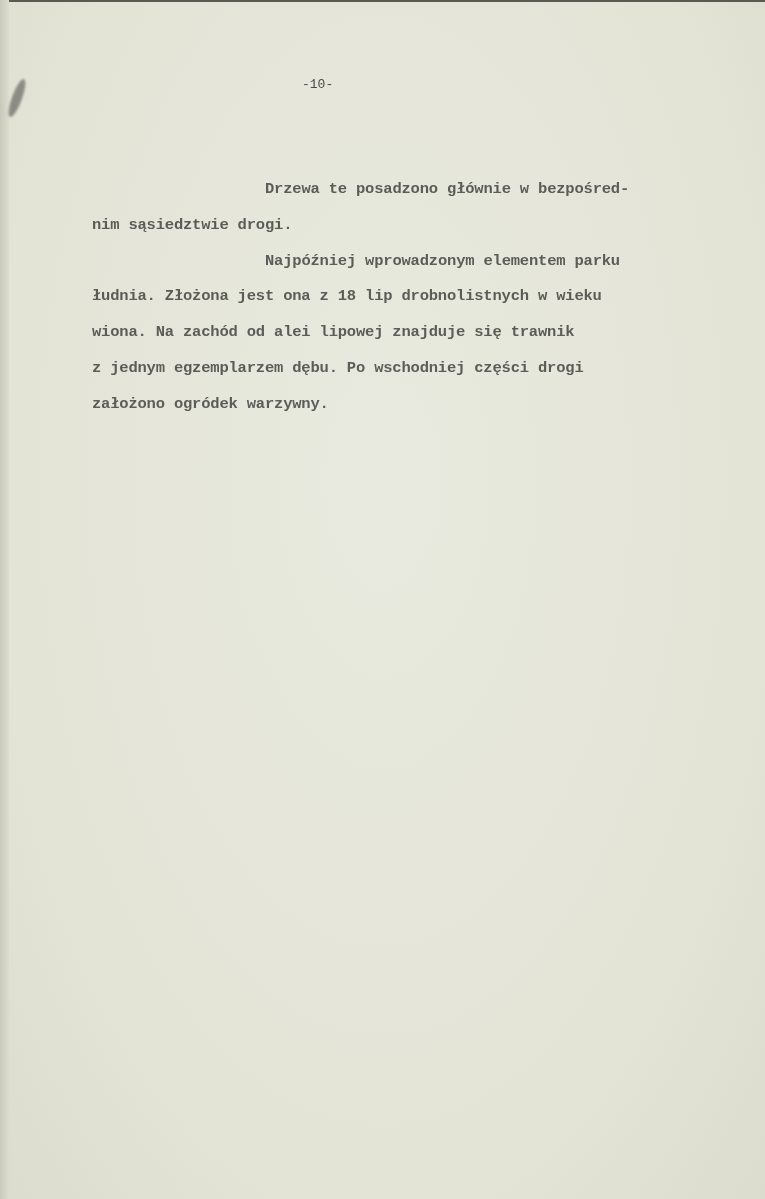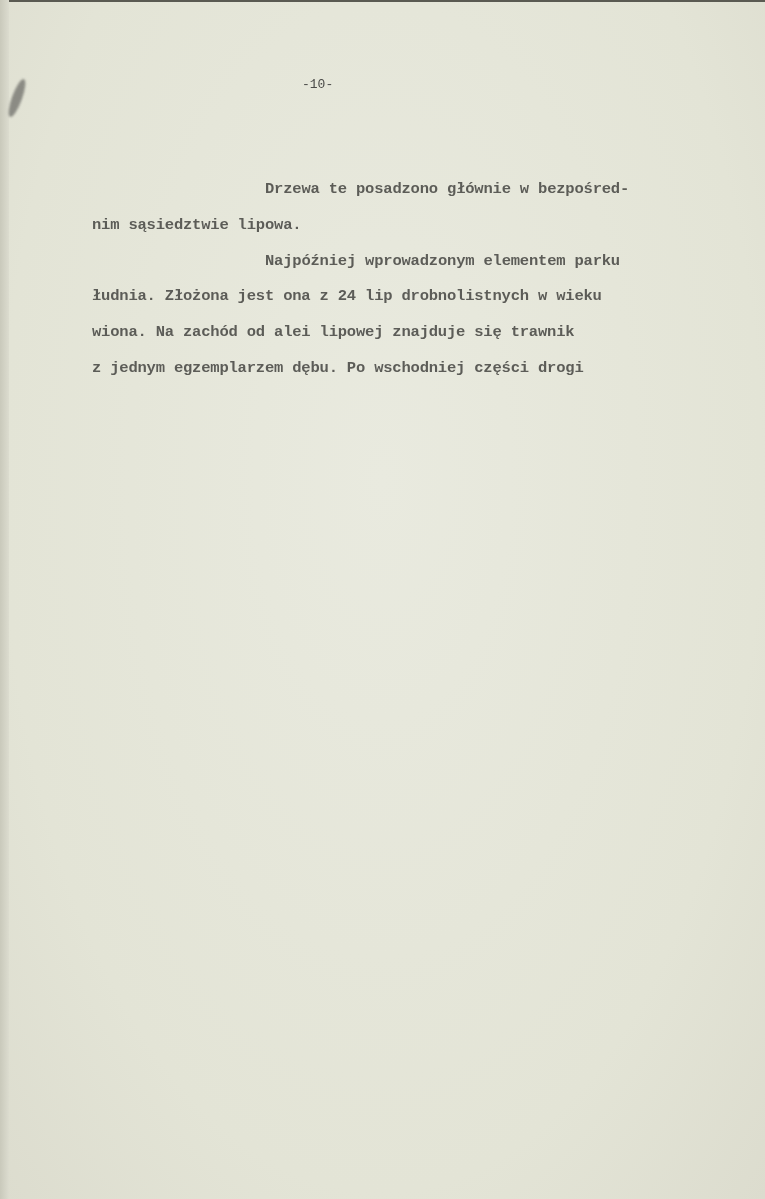--- a/index.html
+++ b/index.html
@@ -44,24 +44,25 @@
 <div class="page">
   <div class="top-edge"></div>
   <div class="left-edge"></div>
   <div class="pencil-mark"></div>
 
   <div class="page-number">-10-</div>
 
   <div class="text">
     <div>
       <div class="line indent">Drzewa te posadzono głównie w bezpośred-</div>
-      <div class="line">nim sąsiedztwie lipowa.</div>
+      <div class="line">nim sąsiedztwie drogi.</div>
     </div>
     <div>
       <div class="line indent">Najpóźniej wprowadzonym elementem parku</div>
-      <div class="line">łudnia. Złożona jest ona z 24 lip drobnolistnych w wieku</div>
+      <div class="line">łudnia. Złożona jest ona z 18 lip drobnolistnych w wieku</div>
     </div>
     <div>
       <div class="line">wiona. Na zachód od alei lipowej znajduje się trawnik</div>
       <div class="line">z jednym egzemplarzem dębu. Po wschodniej części drogi</div>
+      <div class="line">założono ogródek warzywny.</div>
     </div>
   </div>
 </div>
 
 </body></html>

